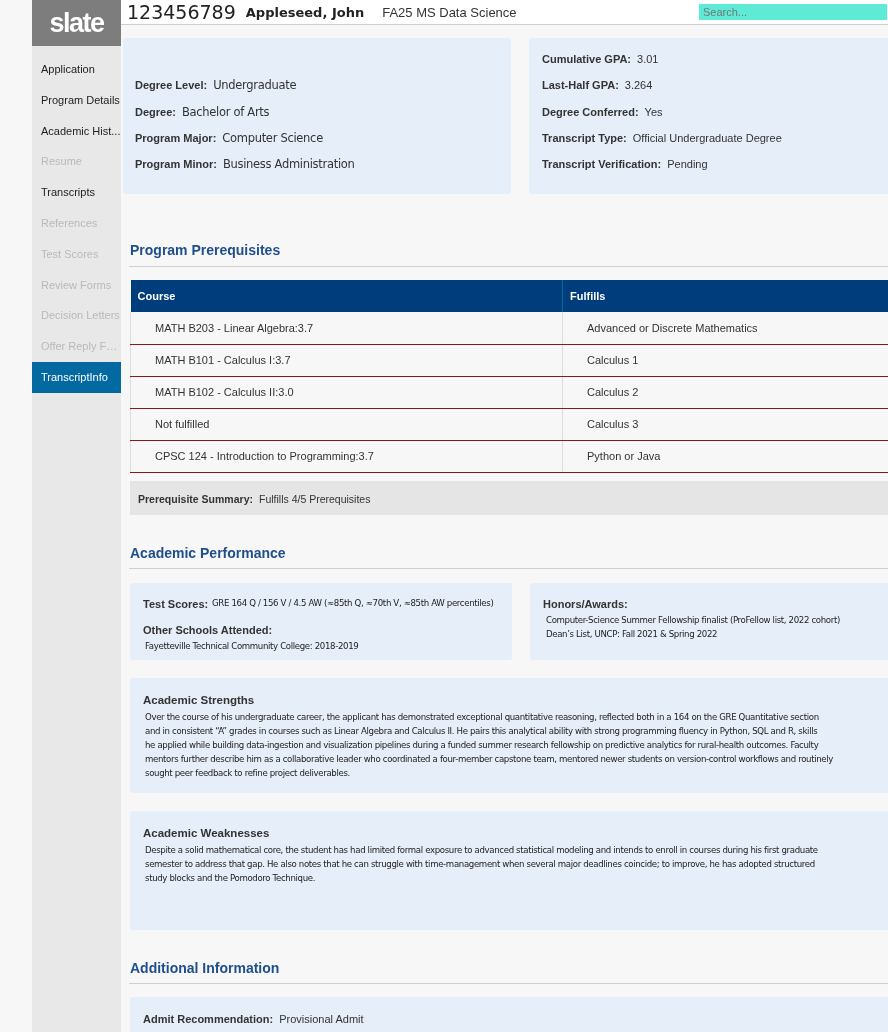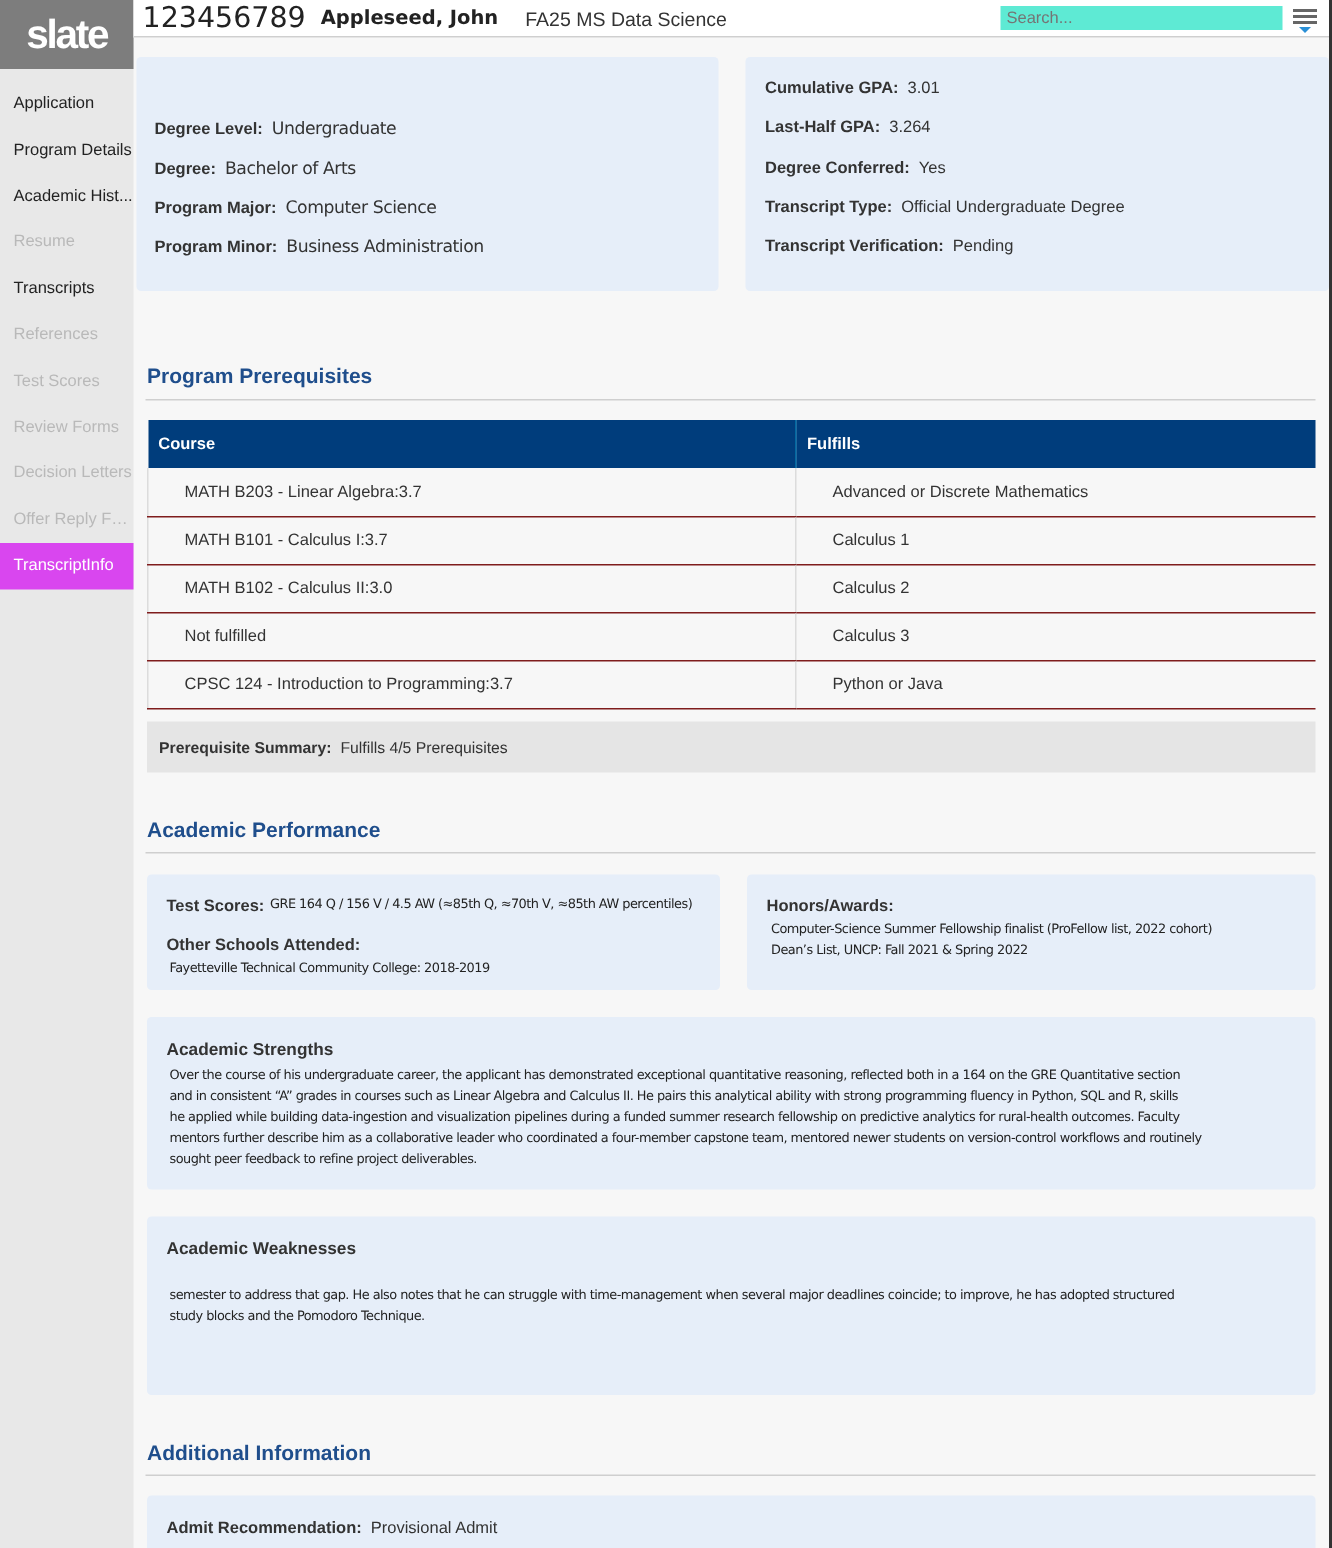--- a/index.html
+++ b/index.html
@@ -1,25 +1,25 @@
 <!DOCTYPE html>
 <html><head>
 <meta charset="utf-8">
 <style>
   * { box-sizing: border-box; margin: 0; padding: 0; }
   html, body { width: 888px; height: 1032px; overflow: hidden; background: #f7f7f7; font-family: "Liberation Sans", sans-serif; color: #333; }
-  .app { position: relative; width: 796px; height: 1032px; }
+  .app { position: relative; width: 796px; height: 1032px; margin-left: 32px; }
 
   
   .sidebar { position: absolute; left: 0; top: 0; width: 89px; height: 1032px; background: #e8e8e8; }
   .logo { width: 89px; height: 46px; background: #7d7d7d; display: flex; align-items: center; justify-content: center; color: #fff; font-family: "Liberation Sans", sans-serif; font-weight: bold; font-size: 27px; letter-spacing: -1.5px; }
   .nav { margin-top: 8px; }
   .nav-item { height: 30.8px; line-height: 30.8px; padding-left: 9px; font-size: 11px; color: #222; white-space: nowrap; overflow: hidden; text-overflow: ellipsis; cursor: pointer; }
   .nav-item.disabled { color: #b9b9b9; }
-  .nav-item.active { background: #d946ef; color: #fff; }
+  .nav-item.active { background: #0369a1; color: #fff; }
 
   
   .header { position: absolute; left: 89px; top: 0; width: 797px; height: 25px; background: #fff; border-bottom: 1px solid #cfcfcf; display: flex; align-items: center; }
   .h-id { margin-left: 6px; font-family: "DejaVu Sans", sans-serif; font-size: 19px; color: #222; }
   .h-name { margin-left: 10px; font-family: "DejaVu Sans", sans-serif; font-size: 13px; font-weight: bold; color: #222; }
   .h-prog { margin-left: 18px; font-size: 13px; color: #333; }
   .search { position: absolute; left: 578px; top: 4px; width: 188px; height: 16px; background: #5eead4; border: none; font-size: 11px; color: #666; padding-left: 4px; font-family: "Liberation Sans", sans-serif; }
   .menu-icon { position: absolute; left: 773px; top: 6px; width: 16px; height: 16px; cursor: pointer; }
   .menu-icon span { display: block; height: 2px; background: #666; margin-bottom: 2px; }
   .menu-icon .tri { width: 0; height: 0; border-left: 4px solid transparent; border-right: 4px solid transparent; border-top: 4px solid #2a8fd6; margin: 0 auto; background: none; }
@@ -179,20 +179,21 @@
       <div class="box-title" style="left:13px; top:16px;">Academic Strengths</div>
       <div class="body-text" style="left:15px; top:33px; white-space:nowrap;">Over the course of his undergraduate career, the applicant has demonstrated exceptional quantitative reasoning, reflected both in a 164 on the GRE Quantitative section</div>
       <div class="body-text" style="left:15px; top:47px; white-space:nowrap;">and in consistent “A” grades in courses such as Linear Algebra and Calculus II. He pairs this analytical ability with strong programming fluency in Python, SQL and R, skills</div>
       <div class="body-text" style="left:15px; top:61px; white-space:nowrap;">he applied while building data-ingestion and visualization pipelines during a funded summer research fellowship on predictive analytics for rural-health outcomes. Faculty</div>
       <div class="body-text" style="left:15px; top:75px; white-space:nowrap;">mentors further describe him as a collaborative leader who coordinated a four-member capstone team, mentored newer students on version-control workflows and routinely</div>
       <div class="body-text" style="left:15px; top:89px; white-space:nowrap;">sought peer feedback to refine project deliverables.</div>
     </div>
 
     <div class="card" style="left:9px; top:785px; width:779px; height:119px;">
       <div class="box-title" style="left:13px; top:16px;">Academic Weaknesses</div>
+      <div class="body-text" style="left:15px; top:33px; white-space:nowrap;">Despite a solid mathematical core, the student has had limited formal exposure to advanced statistical modeling and intends to enroll in courses during his first graduate</div>
       <div class="body-text" style="left:15px; top:47px; white-space:nowrap;">semester to address that gap. He also notes that he can struggle with time-management when several major deadlines coincide; to improve, he has adopted structured</div>
       <div class="body-text" style="left:15px; top:61px; white-space:nowrap;">study blocks and the Pomodoro Technique.</div>
     </div>
 
     <div class="section-title" style="top:934px;">Additional Information</div>
     <div class="section-rule" style="top:957px;"></div>
 
     <div class="card" style="left:9px; top:971px; width:779px; height:40px;">
       <div class="kv" style="left:13px; top:16px;">
         <span class="k">Admit Recommendation:</span><span class="v">Provisional Admit</span>

